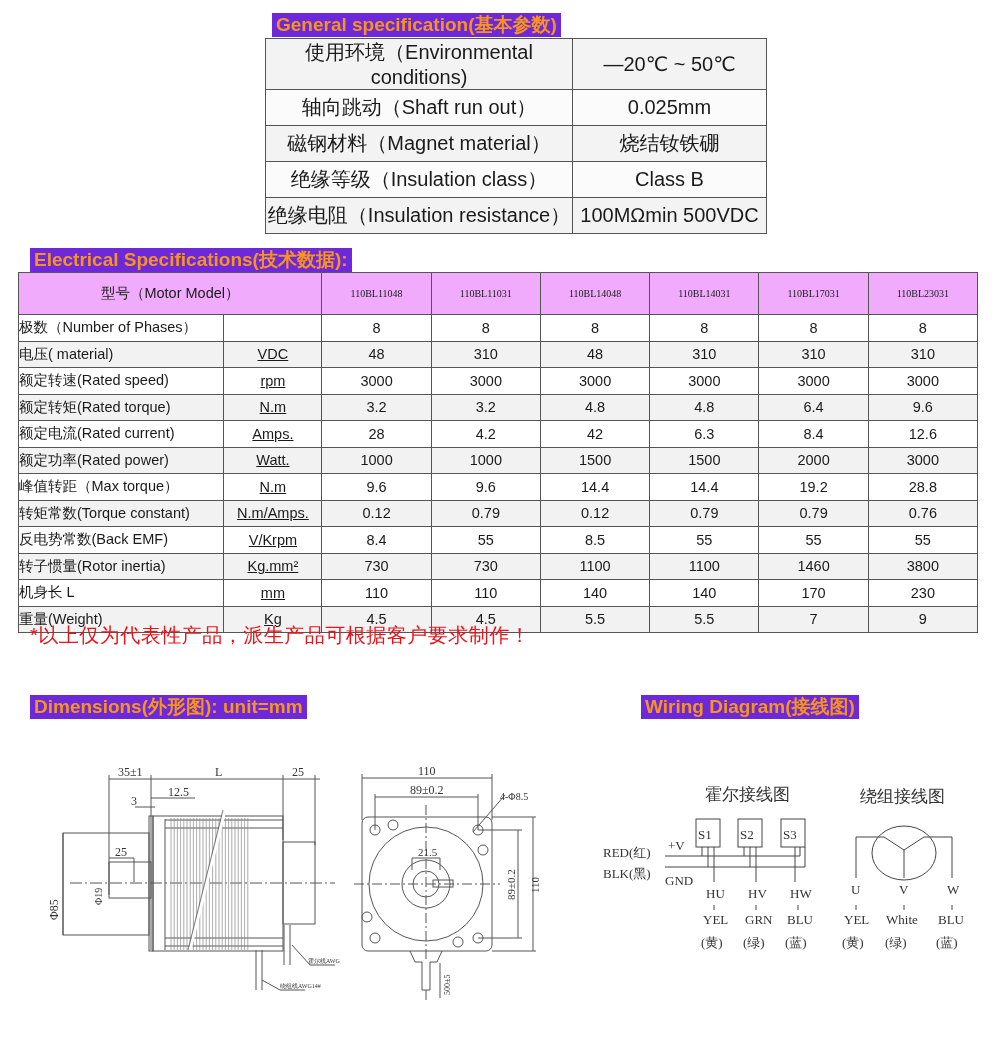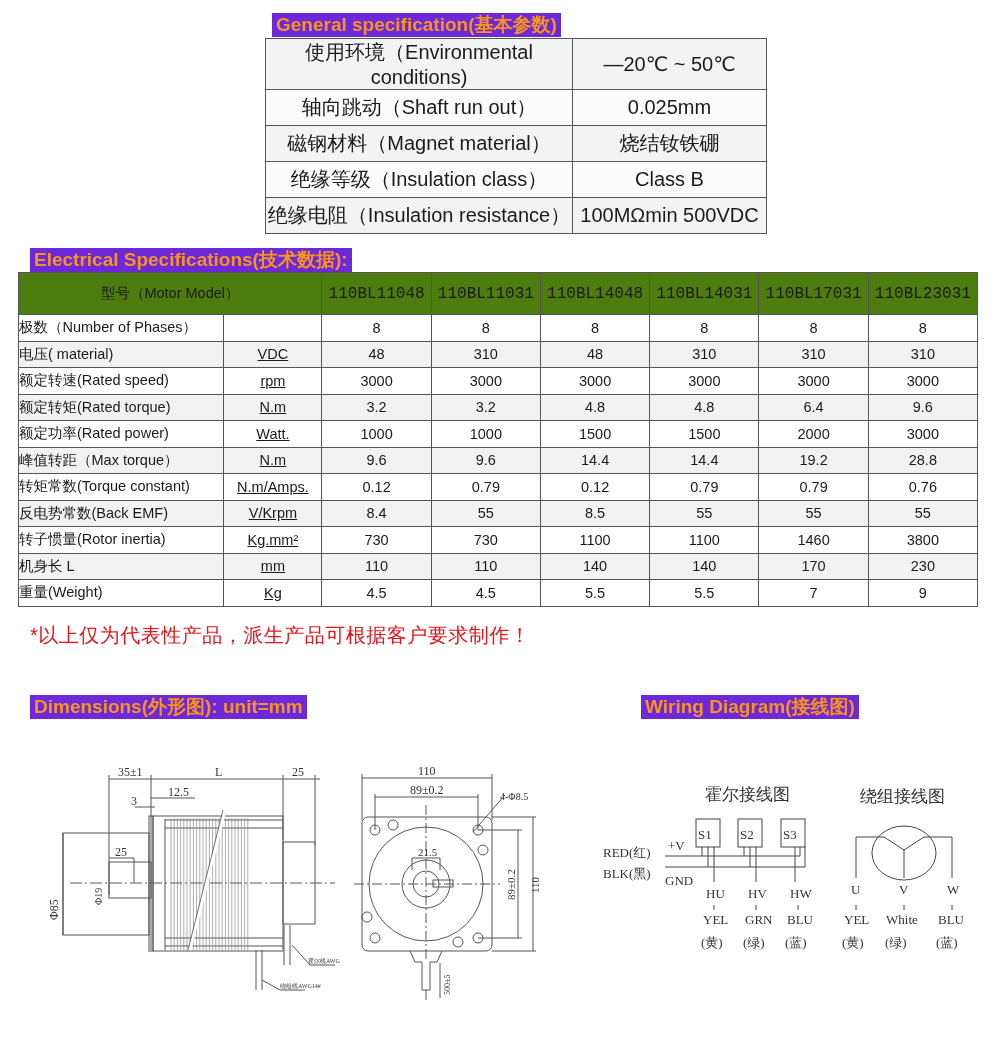--- a/index.html
+++ b/index.html
@@ -10,22 +10,22 @@
   table { border-collapse:collapse; position:absolute; }
   
   #gen-table { left:265px; top:38px; width:502px; }
   #gen-table td { border:1.5px solid #555; height:35px; font-size:20px; text-align:center; padding:0; }
   #gen-table tr:nth-child(odd) td { background:#f3f3f3; }
   #gen-table tr:nth-child(even) td { background:#fbfbfb; }
   #gen-table td.k { width:306px; }
   
   #elec-table { left:18px; top:272px; width:960px; }
   #elec-table td { border:1.5px solid #555; height:25.5px; font-size:14.5px; text-align:center; padding:0; }
-  #elec-table tr.hdr td { background:#4d7c0f; height:41px; }
-  #elec-table tr.hdr td.model { font-family:Liberation Mono, monospace; font-size:16px; }
+  #elec-table tr.hdr td { background:#f0abfc; height:41px; }
+  #elec-table tr.hdr td.model { font-family:Liberation Serif, serif; font-size:10px; }
   #elec-table tr.row:nth-child(odd) td { background:#f2f2f2; }
   #elec-table tr.row:nth-child(even) td { background:#ffffff; }
   #elec-table td.param { text-align:left; width:202px; }
   #elec-table td.unit { width:96px;text-decoration:underline; }
   #elec-table td.val { width:107px; }
   .note { position:absolute; left:30px; top:622px; color:#e8141b; font-size:20px; letter-spacing:0.5px; }
   .drawing { position:absolute; font-family:"Liberation Serif","DejaVu Serif",serif; }
   svg text { font-family:"Liberation Serif","DejaVu Serif",serif; fill:#333; }
 </style>
 </head>
@@ -101,20 +101,30 @@
       </tr>
       <tr class="row">
         <td class="param">额定转矩(Rated torque)</td>
         <td class="unit">N.m</td>
         <td class="val">3.2</td>
         <td class="val">3.2</td>
         <td class="val">4.8</td>
         <td class="val">4.8</td>
         <td class="val">6.4</td>
         <td class="val">9.6</td>
+      </tr>
+      <tr class="row">
+        <td class="param">额定电流(Rated current)</td>
+        <td class="unit">Amps.</td>
+        <td class="val">28</td>
+        <td class="val">4.2</td>
+        <td class="val">42</td>
+        <td class="val">6.3</td>
+        <td class="val">8.4</td>
+        <td class="val">12.6</td>
       </tr>
       <tr class="row">
         <td class="param">额定功率(Rated power)</td>
         <td class="unit">Watt.</td>
         <td class="val">1000</td>
         <td class="val">1000</td>
         <td class="val">1500</td>
         <td class="val">1500</td>
         <td class="val">2000</td>
         <td class="val">3000</td>

